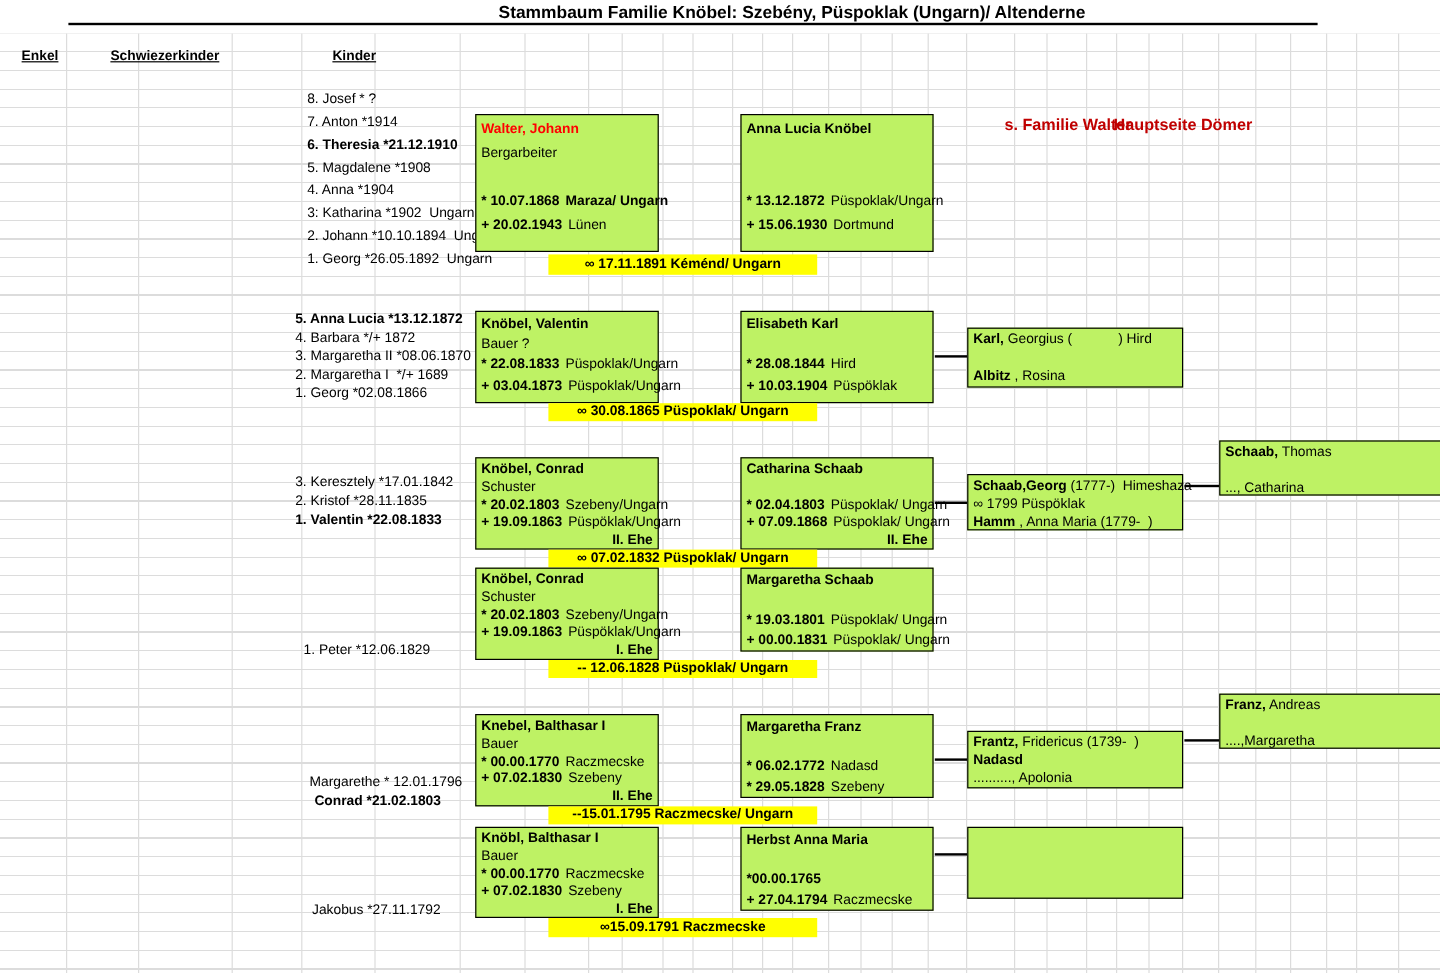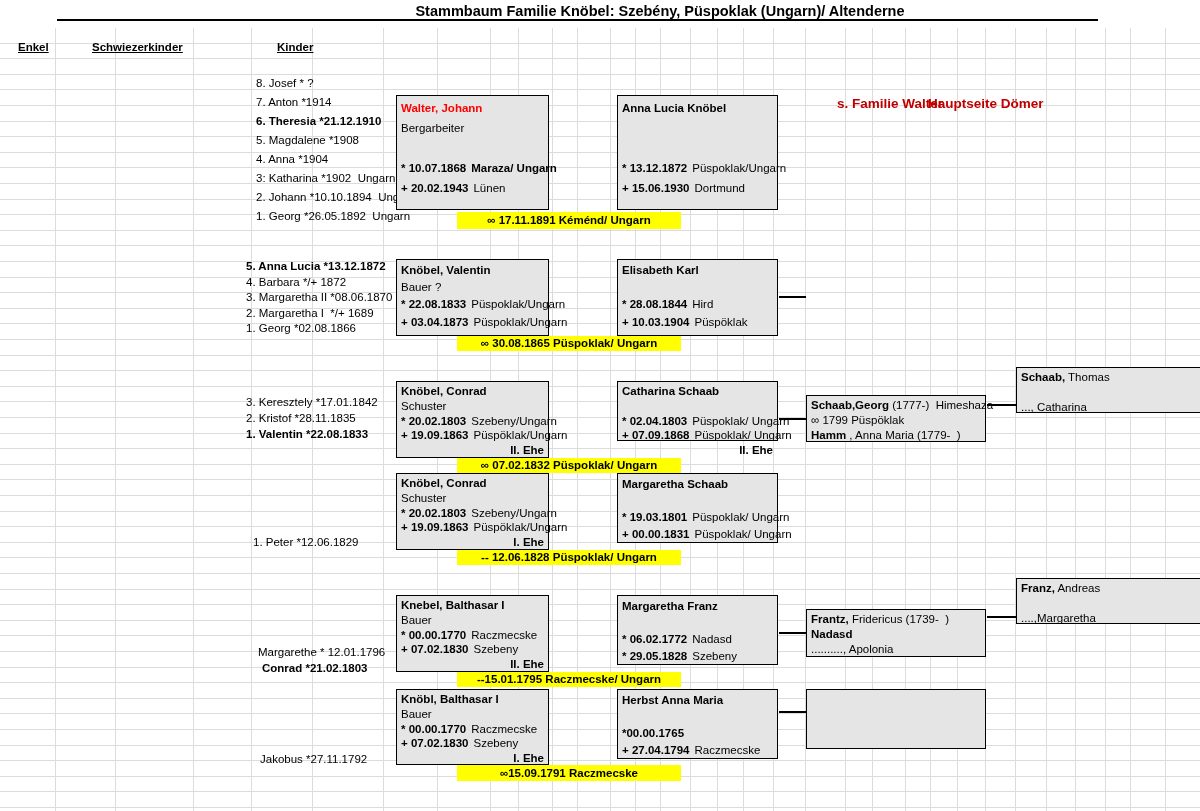--- a/index.html
+++ b/index.html
@@ -12,21 +12,21 @@
   
   .title{position:absolute;left:120px;top:3px;width:1080px;text-align:center;
          font-size:14.5px;font-weight:bold;}
   .title-rule{position:absolute;left:57px;top:19px;width:1041px;height:2px;background:#000;}
   
   .col-header{position:absolute;font-size:11.5px;font-weight:bold;text-decoration:underline;white-space:pre;}
   
   .label{position:absolute;font-size:11.5px;white-space:pre;}
   .bold{font-weight:bold;}
   
-  .box{position:absolute;background:#e5e5e5;border:1.5px solid #000;box-sizing:border-box;
+  .box{position:absolute;background:#bef264;border:1.5px solid #000;box-sizing:border-box;
        padding:2px 4px;font-size:11.5px;}
   .box .line{height:var(--lh,15px);line-height:var(--lh,15px);white-space:pre;overflow:visible;}
   .b{font-weight:bold;}
   .red{color:#ff0000;}
   .place{margin-left:5px;}
   .ehe{text-align:right;font-weight:bold;}
   
   .strip{position:absolute;background:#ffff00;font-size:11.5px;font-weight:bold;
          text-align:center;white-space:pre;}
   
@@ -139,30 +139,35 @@
     <div class="line b">Elisabeth Karl</div>
     <div class="line"></div>
     <div class="line"><span class="b">* 28.08.1844</span><span class="place">Hird</span></div>
     <div class="line"><span class="b">+ 10.03.1904</span><span class="place">Püspöklak</span></div>
   </div>
 
   <div class="strip" style="left:457px;top:336px;width:224px;height:15px;line-height:15px;">∞ 30.08.1865 Püspoklak/ Ungarn</div>
 
   <div class="hline" style="left:779px;top:296px;width:27px;"></div>
 
+  <div class="box" style="left:806px;top:273px;width:180px;height:50px;--lh:15.5px;">
+    <div class="line"><span class="b">Karl,</span><span> Georgius (            ) Hird</span></div>
+    <div class="line"></div>
+    <div class="line"><span class="b">Albitz</span><span> , Rosina</span></div>
+  </div>
 
   <div class="box" style="left:396px;top:381px;width:153px;height:77px;--lh:14.8px;">
     <div class="line b">Knöbel, Conrad</div>
     <div class="line">Schuster</div>
     <div class="line"><span class="b">* 20.02.1803</span><span class="place">Szebeny/Ungarn</span></div>
     <div class="line"><span class="b">+ 19.09.1863</span><span class="place">Püspöklak/Ungarn</span></div>
     <div class="line ehe">II. Ehe</div>
   </div>
 
-  <div class="box" style="left:617px;top:381px;width:161px;height:60px;--lh:14.8px;">
+  <div class="box" style="left:617px;top:381px;width:161px;height:77px;--lh:14.8px;">
     <div class="line b">Catharina Schaab</div>
     <div class="line"></div>
     <div class="line"><span class="b">* 02.04.1803</span><span class="place">Püspoklak/ Ungarn</span></div>
     <div class="line"><span class="b">+ 07.09.1868</span><span class="place">Püspoklak/ Ungarn</span></div>
     <div class="line ehe">II. Ehe</div>
   </div>
 
   <div class="strip" style="left:457px;top:458px;width:224px;height:15px;line-height:15px;">∞ 07.02.1832 Püspoklak/ Ungarn</div>
 
   <div class="hline" style="left:779px;top:418px;width:27px;"></div>

